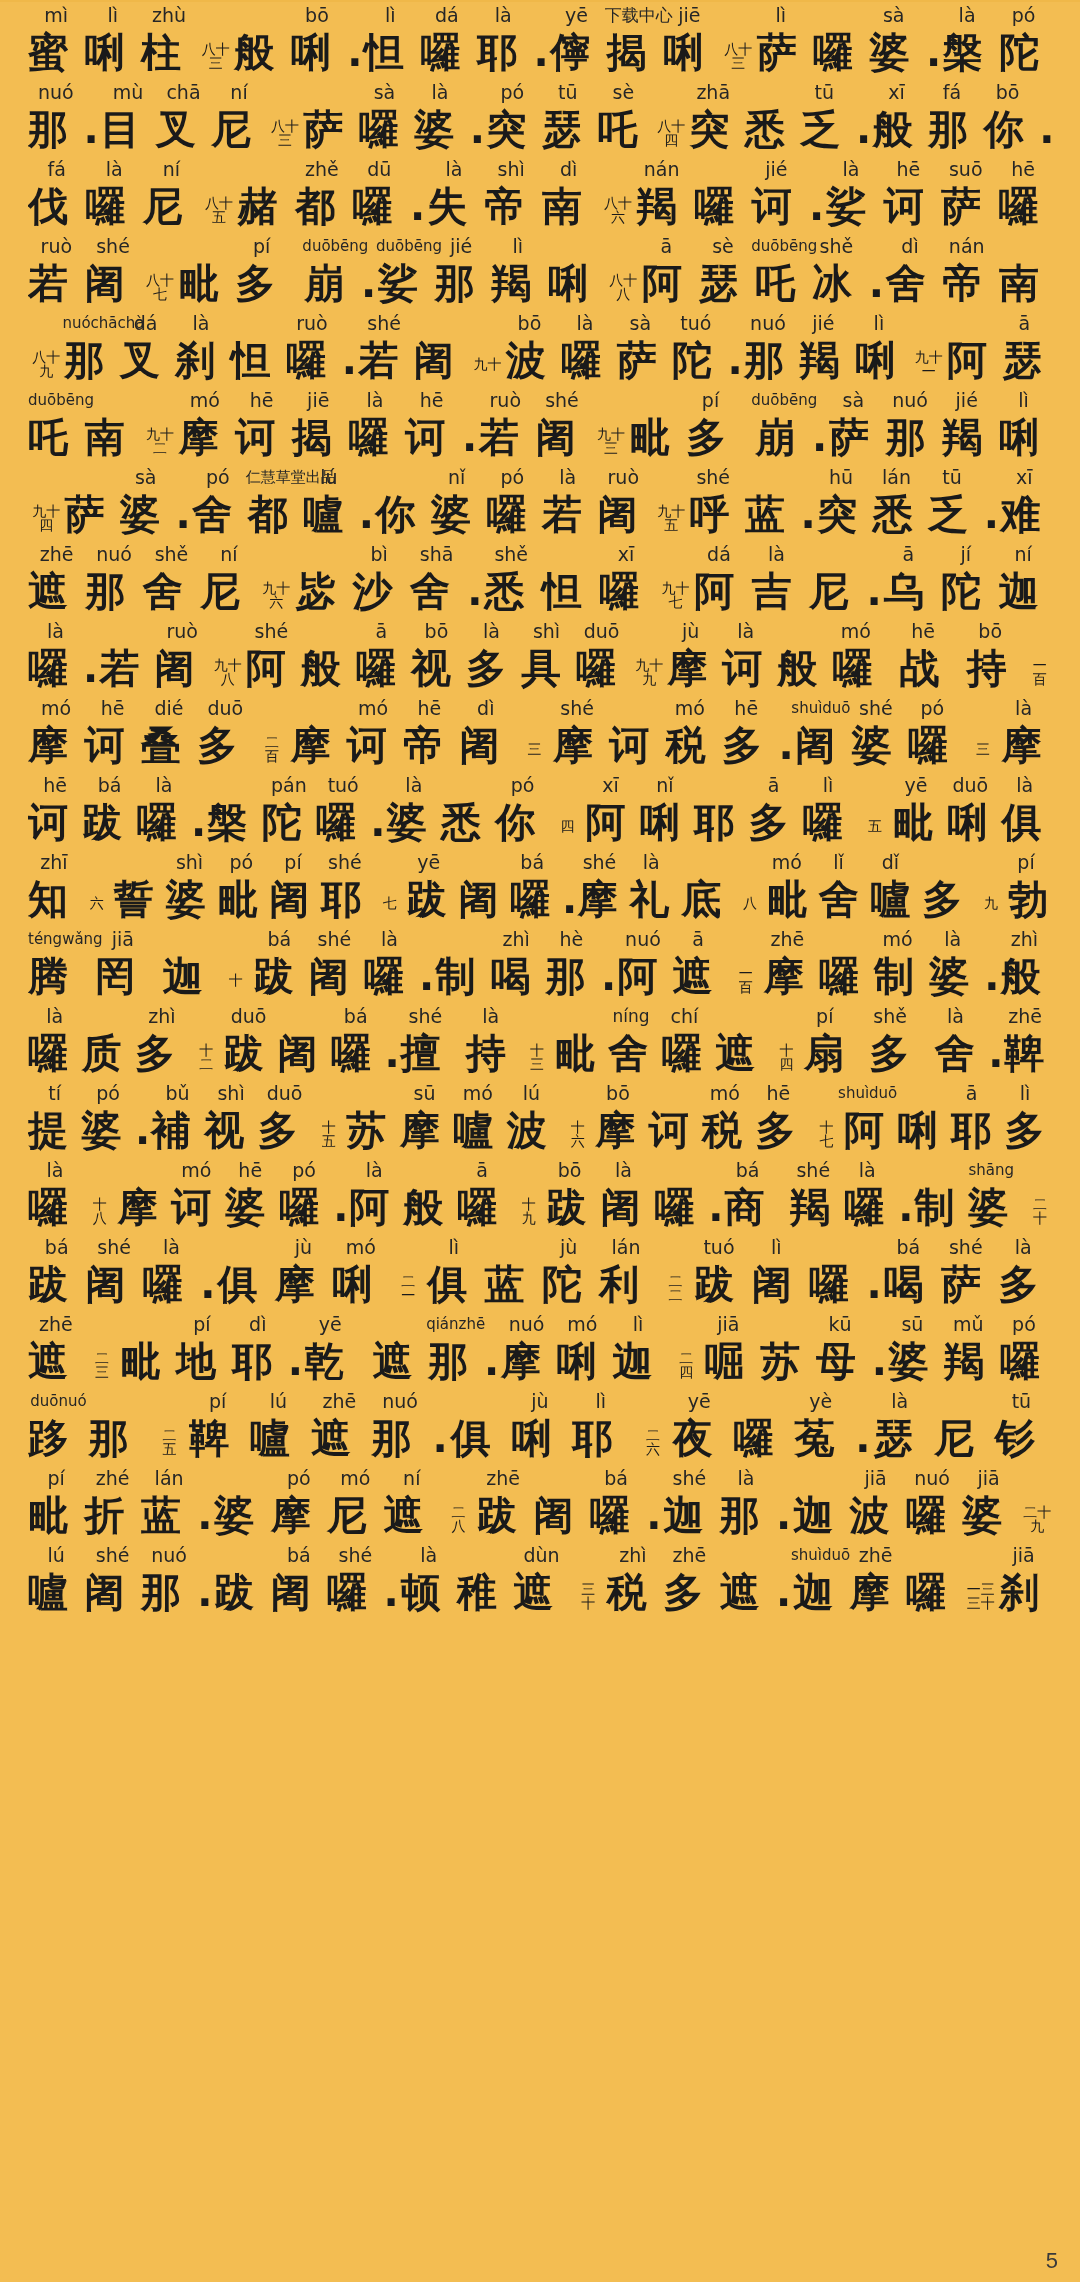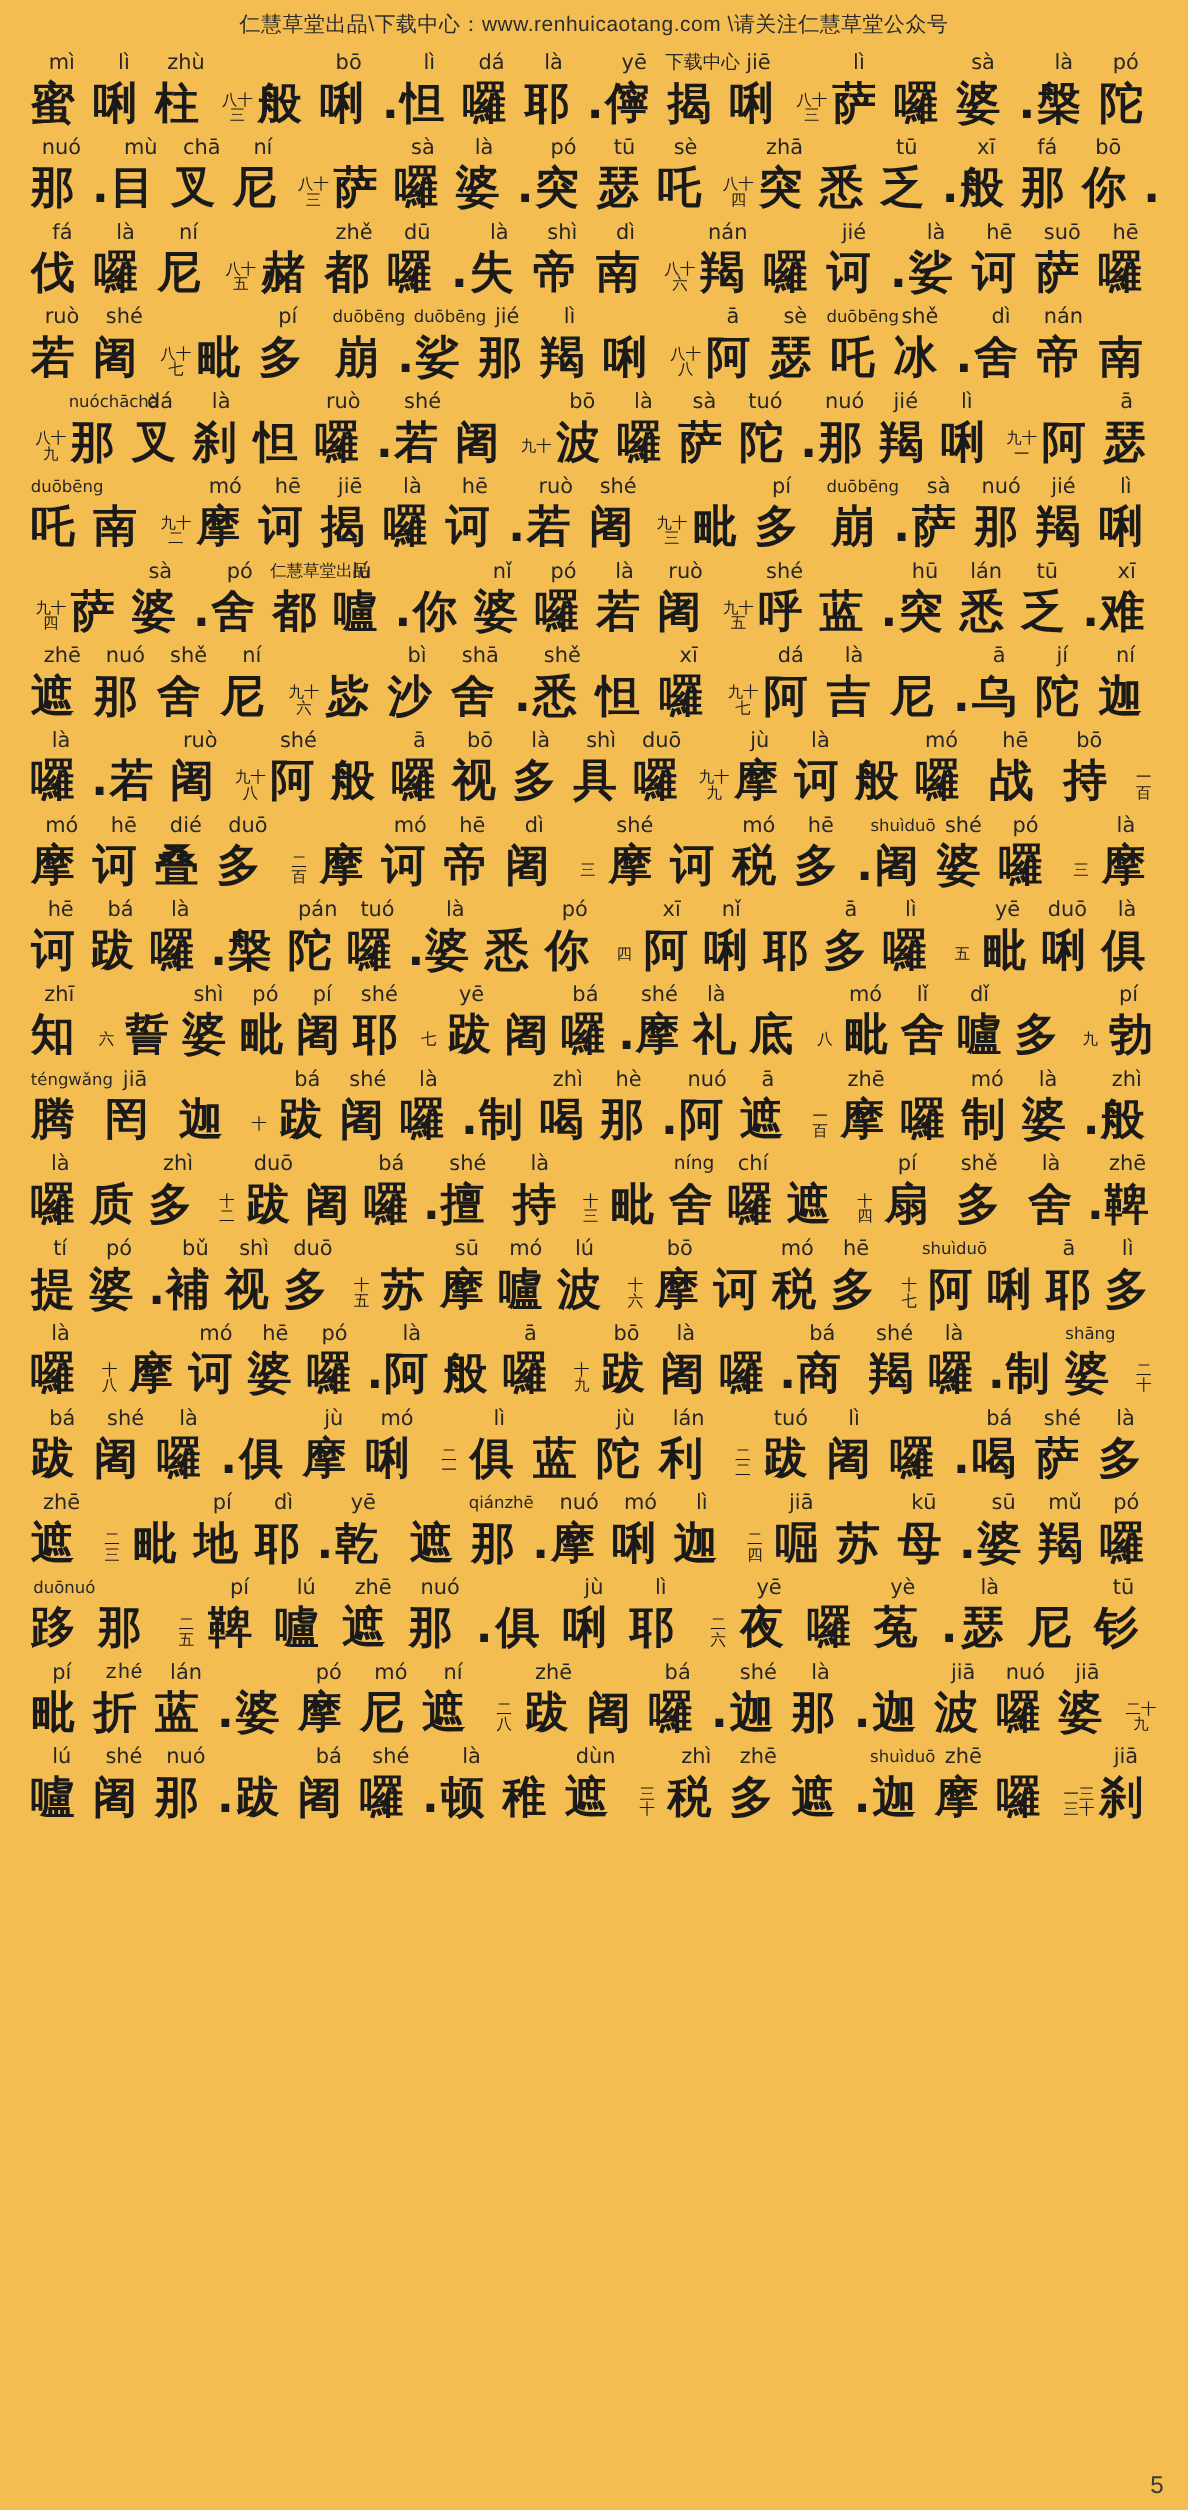--- a/index.html
+++ b/index.html
@@ -97,23 +97,20 @@
     font-size: 22px;
     color: #3a3a3a;
     font-family: "Liberation Sans", sans-serif;
   }
 </style>
 </head>
 <body>
 
 <div id="page">
 
-  <div class="header-bar">
-    <span>仁慧草堂出品\下载中心：www.renhuicaotang.com \请关注仁慧草堂公众号</span>
-  </div>
 
   <div class="sutra" id="sutra-body">
       <div class="line">
         <div class="pinyin-row">
           <span class="py" style="width: 56.4498px;">mì</span>
           <span class="py" style="width: 56.4498px;">lì</span>
           <span class="py" style="width: 56.4498px;">zhù</span>
           <span class="py" style="width: 34.9989px;"></span>
           <span class="py" style="width: 56.4498px;"></span>
           <span class="py" style="width: 56.4498px;">bō</span>
@@ -1167,21 +1164,21 @@
           <span class="hz" style="width: 60.8076px; text-align: left;">菟</span>
           <span class="hz" style="width: 18.2423px; text-align: left;">.</span>
           <span class="hz" style="width: 60.8076px; text-align: left;">瑟</span>
           <span class="hz" style="width: 60.8076px; text-align: left;">尼</span>
           <span class="hz" style="width: 60.8076px; text-align: left;">钐</span>
         </div>
       </div>
       <div class="line">
         <div class="pinyin-row">
           <span class="py" style="width: 56.4498px;">pí</span>
-          <span class="py" style="width: 56.4498px; font-family: Liberation Mono, monospace;">zhé</span>
+          <span class="py" style="width: 56.4498px;">zhé</span>
           <span class="py" style="width: 56.4498px;">lán</span>
           <span class="py" style="width: 16.935px;"></span>
           <span class="py" style="width: 56.4498px;"></span>
           <span class="py" style="width: 56.4498px;">pó</span>
           <span class="py" style="width: 56.4498px;">mó</span>
           <span class="py" style="width: 56.4498px;">ní</span>
           <span class="py" style="width: 34.9989px;"></span>
           <span class="py" style="width: 56.4498px;">zhē</span>
           <span class="py" style="width: 56.4498px;"></span>
           <span class="py" style="width: 56.4498px;">bá</span>

